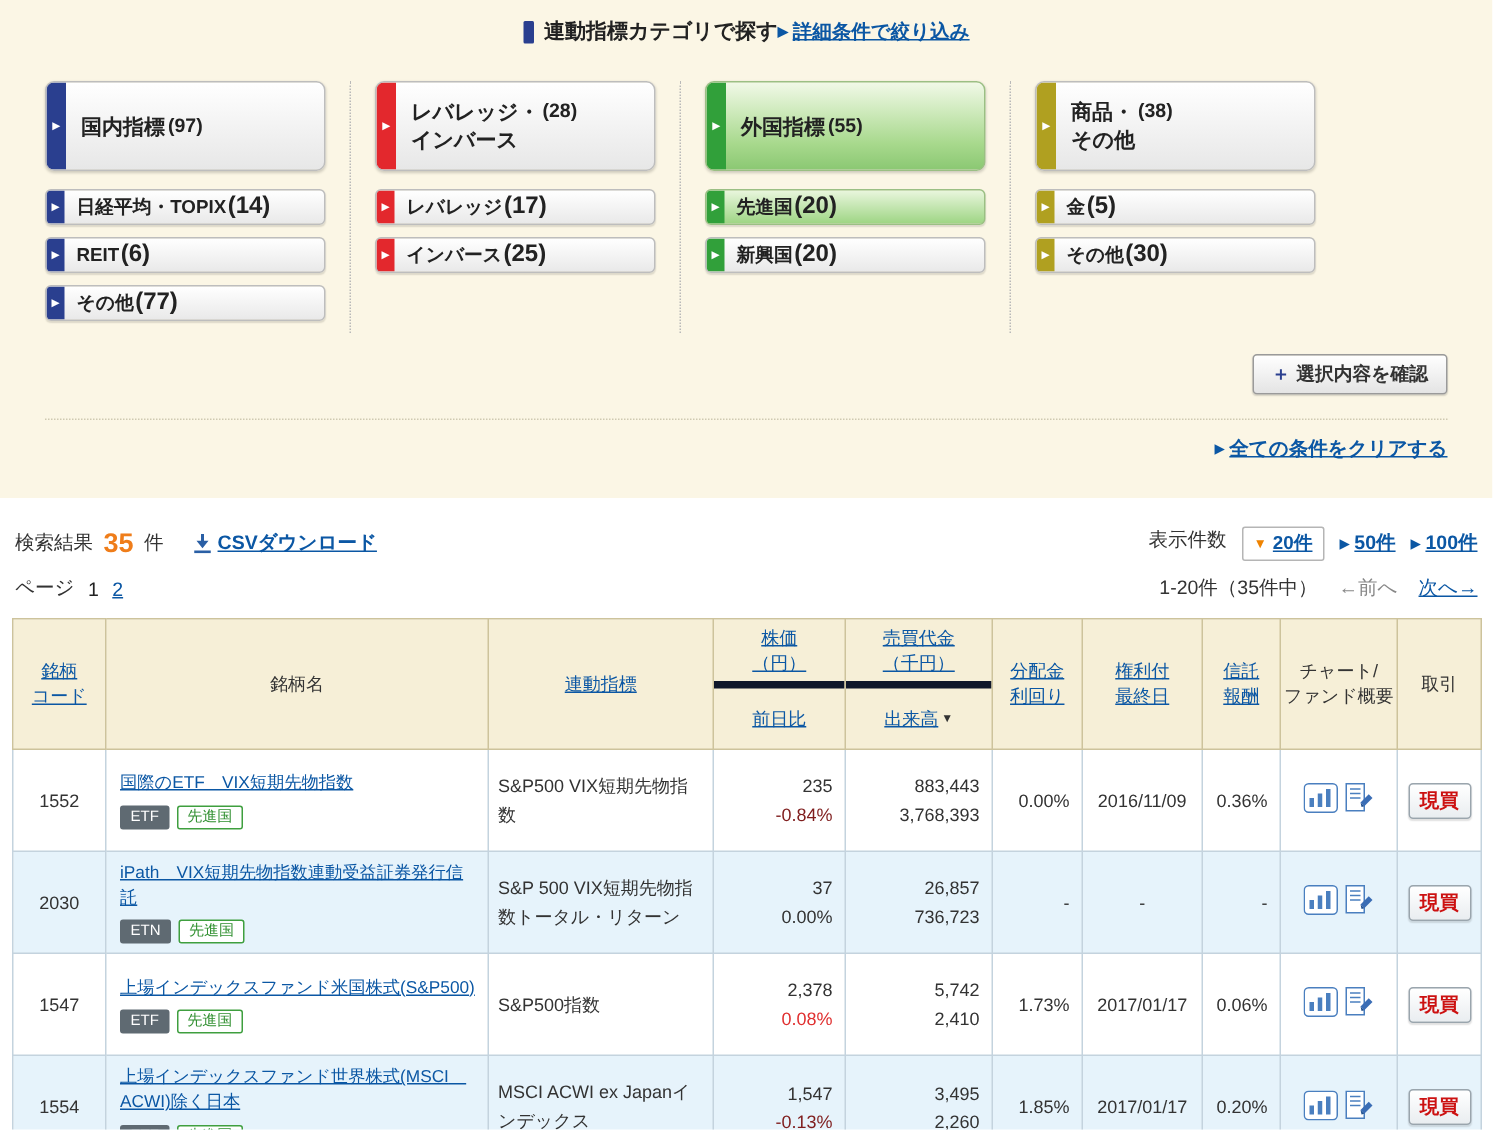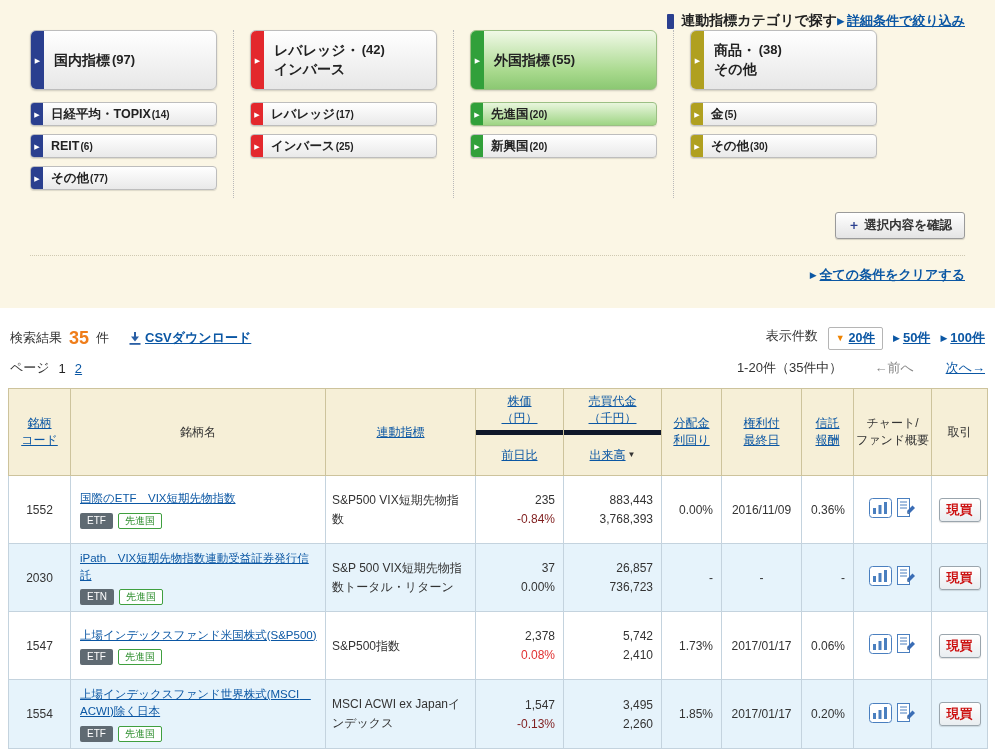--- a/index.html
+++ b/index.html
@@ -6,21 +6,21 @@
   body{
     width:995px;height:753px;overflow:hidden;background:#fff;
     font-family:"Liberation Sans","DejaVu Sans",sans-serif;color:#333;font-size:13px;
   }
   a{cursor:pointer;}
   .u{text-decoration:underline;}
   .blue{color:#0b57a4;}
 
   
   .top{background:#fbf6e5;padding:12px 30px 24px 30px;}
-  .top-head{display:flex;justify-content:flex-end;align-items:center;margin-bottom:0;font-family:Liberation Serif, serif;}
+  .top-head{display:flex;justify-content:center;align-items:center;margin-bottom:24px;font-family:Liberation Serif, serif;}
   .ttl{display:flex;align-items:center;gap:7px;}
   .bullet{width:7px;height:15px;background:#2a3f8f;display:inline-block;border-radius:1px;}
   .ttl-text{font-weight:bold;font-size:14px;color:#222;}
   .lnk{color:#0b57a4;font-weight:bold;font-size:13px;display:inline-flex;align-items:center;gap:3px;}
   .tri{font-size:9px;text-decoration:none;color:#0b57a4;}
 
   
   .cats{display:flex;}
   .cat-col{width:187px;padding-right:16px;margin-right:16px;border-right:1px dotted #b9b9b9;}
   .cat-col:last-child{border-right:none;margin-right:0;padding-right:0;}
@@ -35,21 +35,21 @@
   .cat-label{font-weight:bold;font-size:14px;color:#222;white-space:pre-line;line-height:1.35;}
   .cat-count{font-weight:bold;font-size:13px;color:#222;padding-top:1px;}
   .cat-subs{margin-top:12px;}
   .cat-sub{
     height:22px;border:1px solid #bdbdbd;border-radius:4px;overflow:hidden;margin-bottom:8px;
     background:linear-gradient(#ffffff,#e9e9e9);display:flex;align-items:center;box-shadow:0 1px 1px rgba(0,0,0,.12);
   }
   .cat-sub.selected{background:linear-gradient(#e9f6dd,#9ed584);border-color:#9bbf84;}
   .sub-bar{width:12px;align-self:stretch;display:flex;align-items:center;justify-content:center;flex:none;}
   .sub-label{margin-left:8px;font-size:12.5px;font-weight:600;color:#222;}
-  .sub-count{font-size:10px;font-weight:600;color:#222;margin-left:1px;}
+  .sub-count{font-size:16px;font-weight:600;color:#222;margin-left:1px;}
 
   .confirm-row{display:flex;justify-content:flex-end;margin-top:14px;}
   .confirm-btn{
     display:inline-flex;align-items:center;gap:4px;border:1px solid #9a9a9a;border-radius:3px;
     background:linear-gradient(#ffffff,#e4e4e4);padding:4px 12px;font-size:12.5px;font-weight:bold;color:#333;
     font-family:inherit;box-shadow:0 1px 1px rgba(0,0,0,.15);cursor:pointer;
   }
   .plus{color:#2a3f8f;font-weight:bold;}
   .clear-row{display:flex;justify-content:flex-end;margin-top:16px;padding-top:10px;border-top:1px dotted #cfc9b2;}
 
@@ -60,21 +60,21 @@
   .csv-lnk{color:#0b57a4;font-weight:bold;display:inline-flex;align-items:center;gap:4px;margin-left:14px;}
   .rb-right{display:flex;gap:10px;}
   .disp-box{display:inline-flex;align-items:center;gap:4px;border:1px solid #b5b5b5;background:#fff;padding:2px 7px;border-radius:2px;}
   .dd{color:#ef8300;font-size:9px;}
   .disp-box a{color:#0b57a4;font-weight:bold;font-size:12.5px;}
 
   
   .pager-bar{display:flex;justify-content:space-between;align-items:center;margin:6px 10px;height:20px;}
   .pg-left{display:flex;align-items:center;gap:9px;}
   .pg-cur{color:#222;}
-  .pg-right{display:flex;align-items:center;gap:32px;}
+  .pg-right{display:flex;align-items:center;gap:14px;}
   .pg-prev{color:#888;}
 
   
   table{border-collapse:collapse;table-layout:fixed;margin:10px 8px 0 8px;width:979px;border:1px solid #aebcc6;}
   th{background:#f6efd7;border:1px solid #cdc39c;font-weight:400;font-size:12px;color:#333;
      text-align:center;vertical-align:middle;height:82px;padding:0;line-height:1.4;}
   .hlnk{color:#0b57a4;text-decoration:underline;}
   .th-split .th-top{height:41px;border-bottom:5px solid #0f172a;display:flex;align-items:center;justify-content:center;}
   .th-split .th-bot{height:40px;display:flex;align-items:center;justify-content:center;gap:2px;}
   .sort-caret{color:#333;font-size:8px;}
@@ -155,21 +155,21 @@
           </div>
         </div>
         <div class="cat-col">
           <div class="cat-main">
             <span class="cat-bar" style="background: rgb(227, 40, 45);">
               <span class="arr">▶</span>
             </span>
             <span class="cat-text">
               <span class="cat-label">レバレッジ・
 インバース</span>
-              <span class="cat-count">(42)</span>
+              <span class="cat-count">(28)</span>
             </span>
           </div>
           <div class="cat-subs">
             <div class="cat-sub">
               <span class="sub-bar" style="background: rgb(227, 40, 45);">
                 <span class="arr">▶</span>
               </span>
               <span class="sub-label">レバレッジ</span>
               <span class="sub-count">(17)</span>
             </div>

